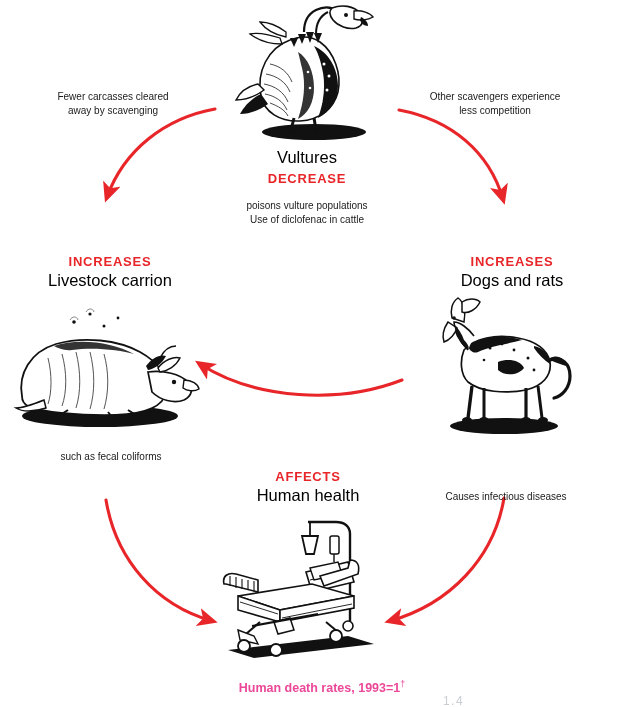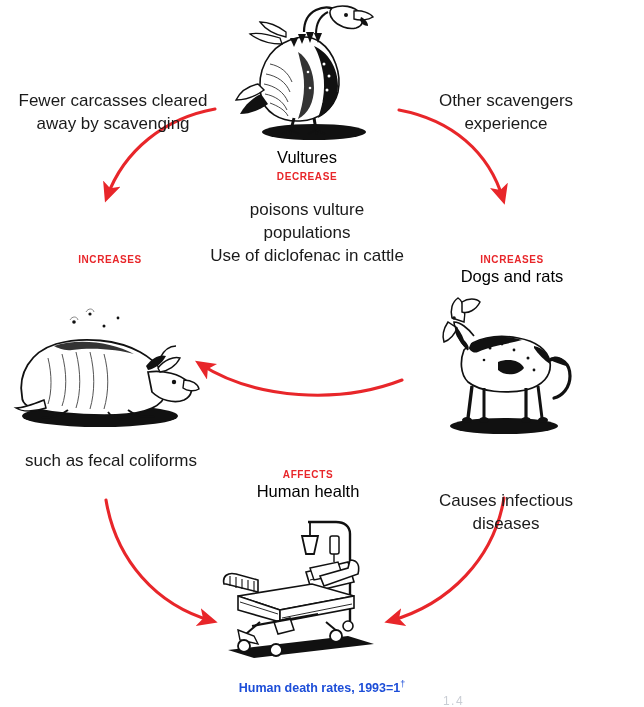--- a/index.html
+++ b/index.html
@@ -25,51 +25,51 @@
     width: 644px;
     height: 707px;
     pointer-events: none;
   }
   .art {
     position: absolute;
   }
   .caption {
     position: absolute;
     text-align: center;
-    font-size: 17px;
+    font-size: 10px;
     line-height: 1.35;
     color: #1a1a1a;
     font-family: "Liberation Sans", sans-serif;
   }
   .node {
     position: absolute;
     text-align: center;
   }
   .node-verb {
-    font-size: 10px;
+    font-size: 13px;
     font-weight: bold;
     letter-spacing: 0.06em;
     color: #e8262a;
     margin: 0 0 2px 0;
     font-family: "Liberation Sans", sans-serif;
   }
   .node-title {
     font-size: 16.5px;
     font-weight: normal;
     color: #000000;
     margin: 0;
     font-family: "Liberation Sans", sans-serif;
   }
   .footer-caption {
     position: absolute;
     width: 100%;
     text-align: center;
     font-size: 12.5px;
     font-weight: bold;
-    color: #1d4ed8;
+    color: #ec4899;
   }
   .footer-caption sup {
     font-size: 9px;
     font-weight: normal;
   }
   .ghost-mark {
     position: absolute;
     font-size: 12px;
     color: #c9cdd4;
     letter-spacing: 0.12em;
@@ -299,36 +299,38 @@
       <path d="M106 500 C116 560 156 605 212 621"></path>
       <path d="M504 498 C494 558 450 604 390 621"></path>
     </g>
   </svg>
 
   <div class="caption" style="left:18px; top:90px; width:190px;">
     <div>Fewer carcasses cleared</div>
     <div>away by scavenging</div>
   </div>
 
-  <div class="caption" style="left:406px; top:90px; width:200px;">
+  <div class="caption" style="left:395px; top:90px; width:200px;">
     <div>Other scavengers experience</div>
+    <div>less competition</div>
   </div>
 
   <div class="node" style="left:207px; top:148px; width:200px;">
     <div class="node-title">Vultures</div>
     <div class="node-verb" style="margin-top:4px;">DECREASE</div>
   </div>
 
   <div class="caption" style="left:207px; top:199px; width:200px;">
     <div>poisons vulture populations</div>
     <div>Use of diclofenac in cattle</div>
   </div>
 
   <div class="node" style="left:10px; top:254px; width:200px;">
     <div class="node-verb">INCREASES</div>
+    <div class="node-title">Livestock carrion</div>
   </div>
 
   <div class="node" style="left:412px; top:254px; width:200px;">
     <div class="node-verb">INCREASES</div>
     <div class="node-title">Dogs and rats</div>
   </div>
 
 
   <div class="caption" style="left:16px; top:450px; width:190px;">
     <div>such as fecal coliforms</div>

